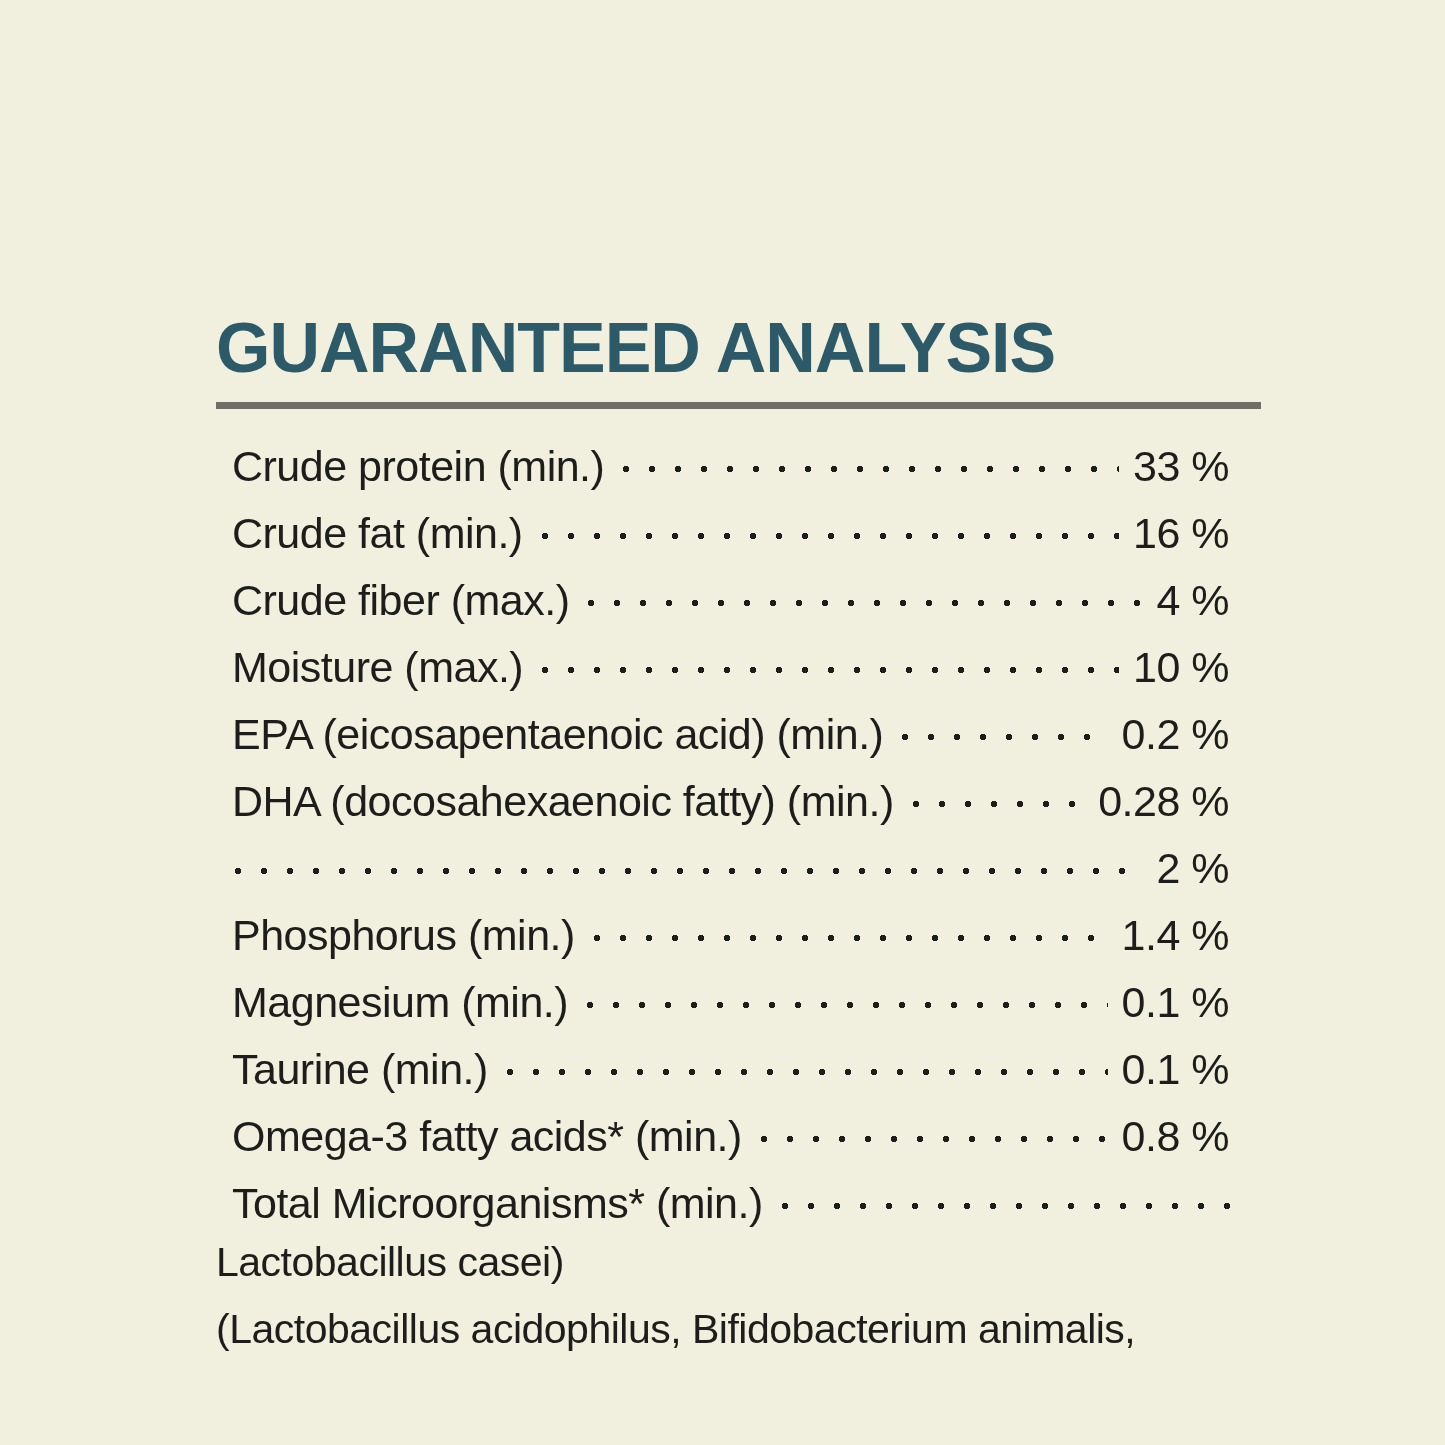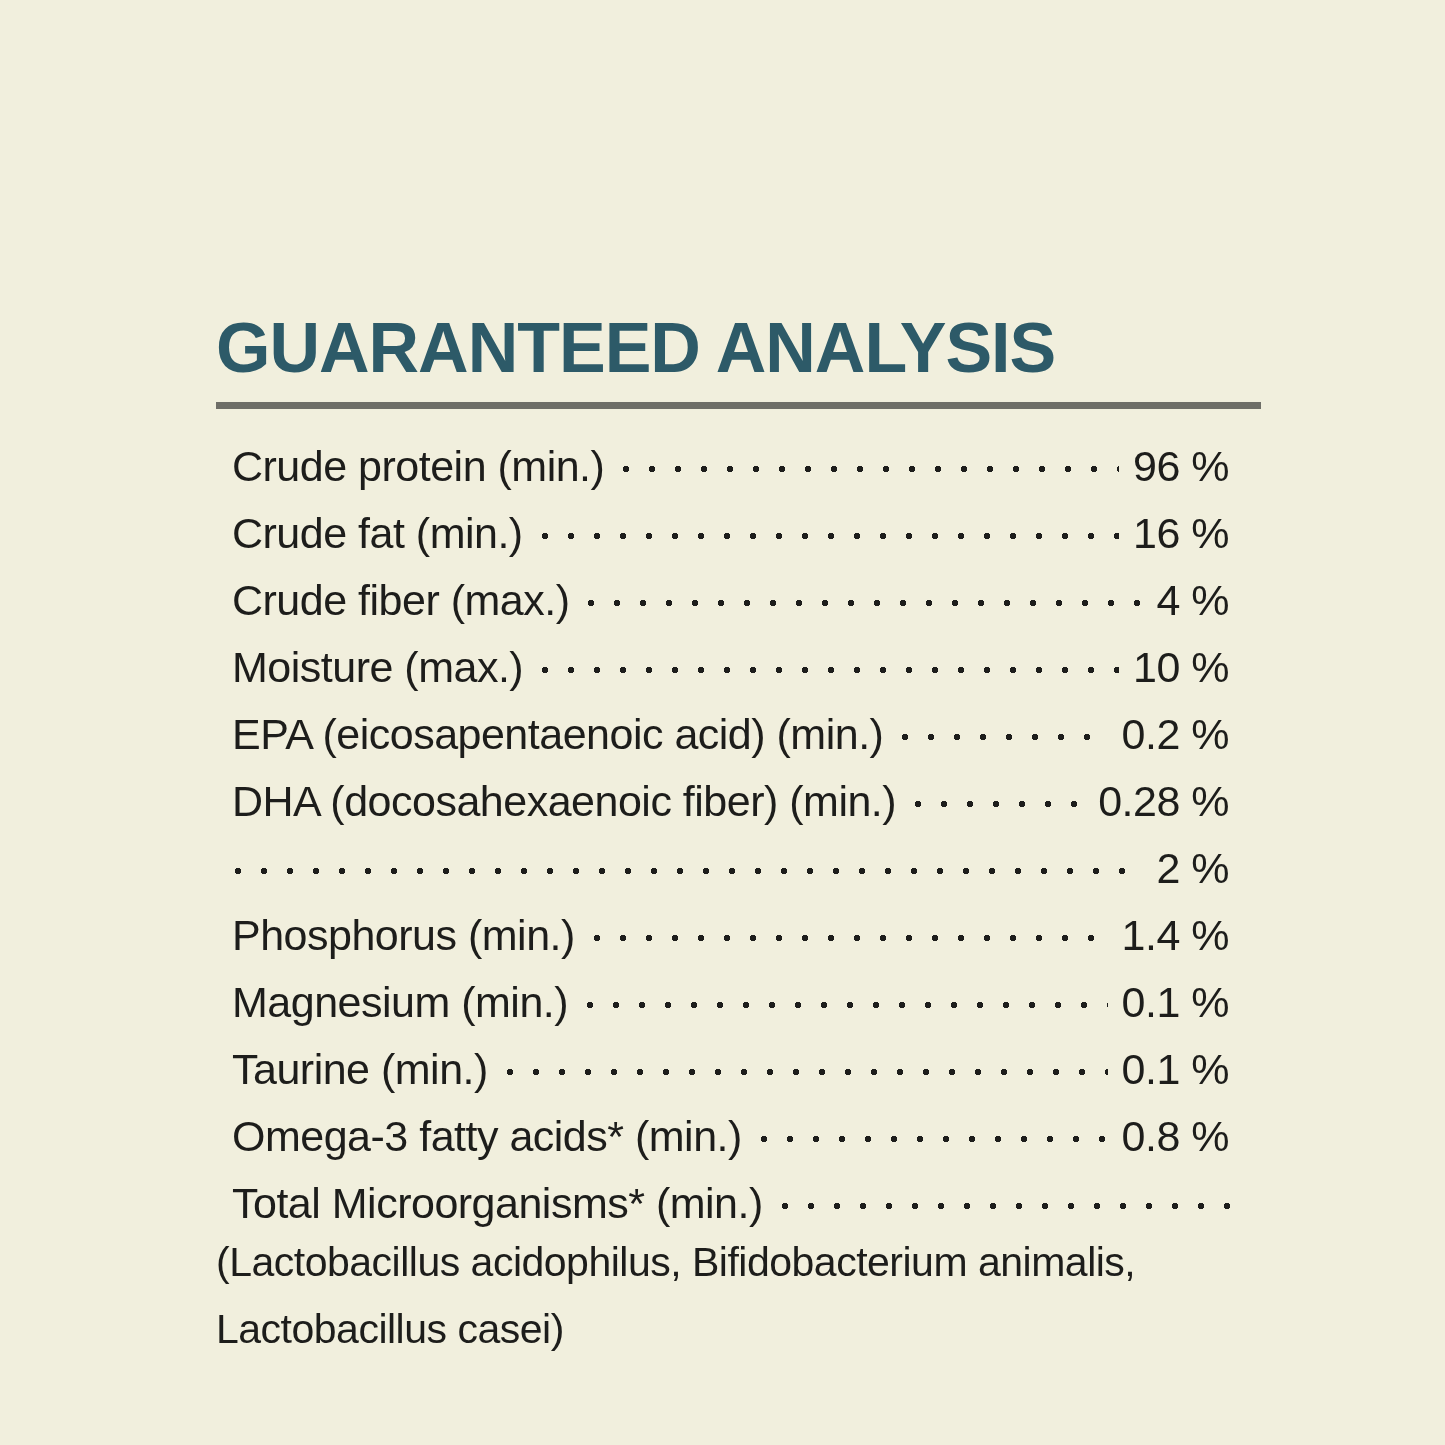--- a/index.html
+++ b/index.html
@@ -72,21 +72,21 @@
 </head>
 <body>
 
 <div class="panel">
   <div class="title">GUARANTEED ANALYSIS</div>
   <div class="divider"></div>
   <div class="rows">
       <div class="row">
         <span class="lab">Crude protein (min.)</span>
         <span class="leader"></span>
-        <span class="val">96 %</span>
+        <span class="val">33 %</span>
       </div>
       <div class="row">
         <span class="lab">Crude fat (min.)</span>
         <span class="leader"></span>
         <span class="val">16 %</span>
       </div>
       <div class="row">
         <span class="lab">Crude fiber (max.)</span>
         <span class="leader"></span>
         <span class="val">4 %</span>
@@ -95,21 +95,21 @@
         <span class="lab">Moisture (max.)</span>
         <span class="leader"></span>
         <span class="val">10 %</span>
       </div>
       <div class="row">
         <span class="lab">EPA (eicosapentaenoic acid) (min.)</span>
         <span class="leader"></span>
         <span class="val">0.2 %</span>
       </div>
       <div class="row">
-        <span class="lab">DHA (docosahexaenoic fiber) (min.)</span>
+        <span class="lab">DHA (docosahexaenoic fatty) (min.)</span>
         <span class="leader"></span>
         <span class="val">0.28 %</span>
       </div>
       <div class="row">
         <span class="leader"></span>
         <span class="val">2 %</span>
       </div>
       <div class="row">
         <span class="lab">Phosphorus (min.)</span>
         <span class="leader"></span>
@@ -128,15 +128,15 @@
       <div class="row">
         <span class="lab">Omega-3 fatty acids* (min.)</span>
         <span class="leader"></span>
         <span class="val">0.8 %</span>
       </div>
       <div class="row">
         <span class="lab">Total Microorganisms* (min.)</span>
         <span class="leader"></span>
       </div>
     </div>
+  <div class="footnote-line">Lactobacillus casei)</div>
   <div class="footnote-line">(Lactobacillus acidophilus, Bifidobacterium animalis,</div>
-  <div class="footnote-line">Lactobacillus casei)</div>
 </div>
 
 </body></html>

